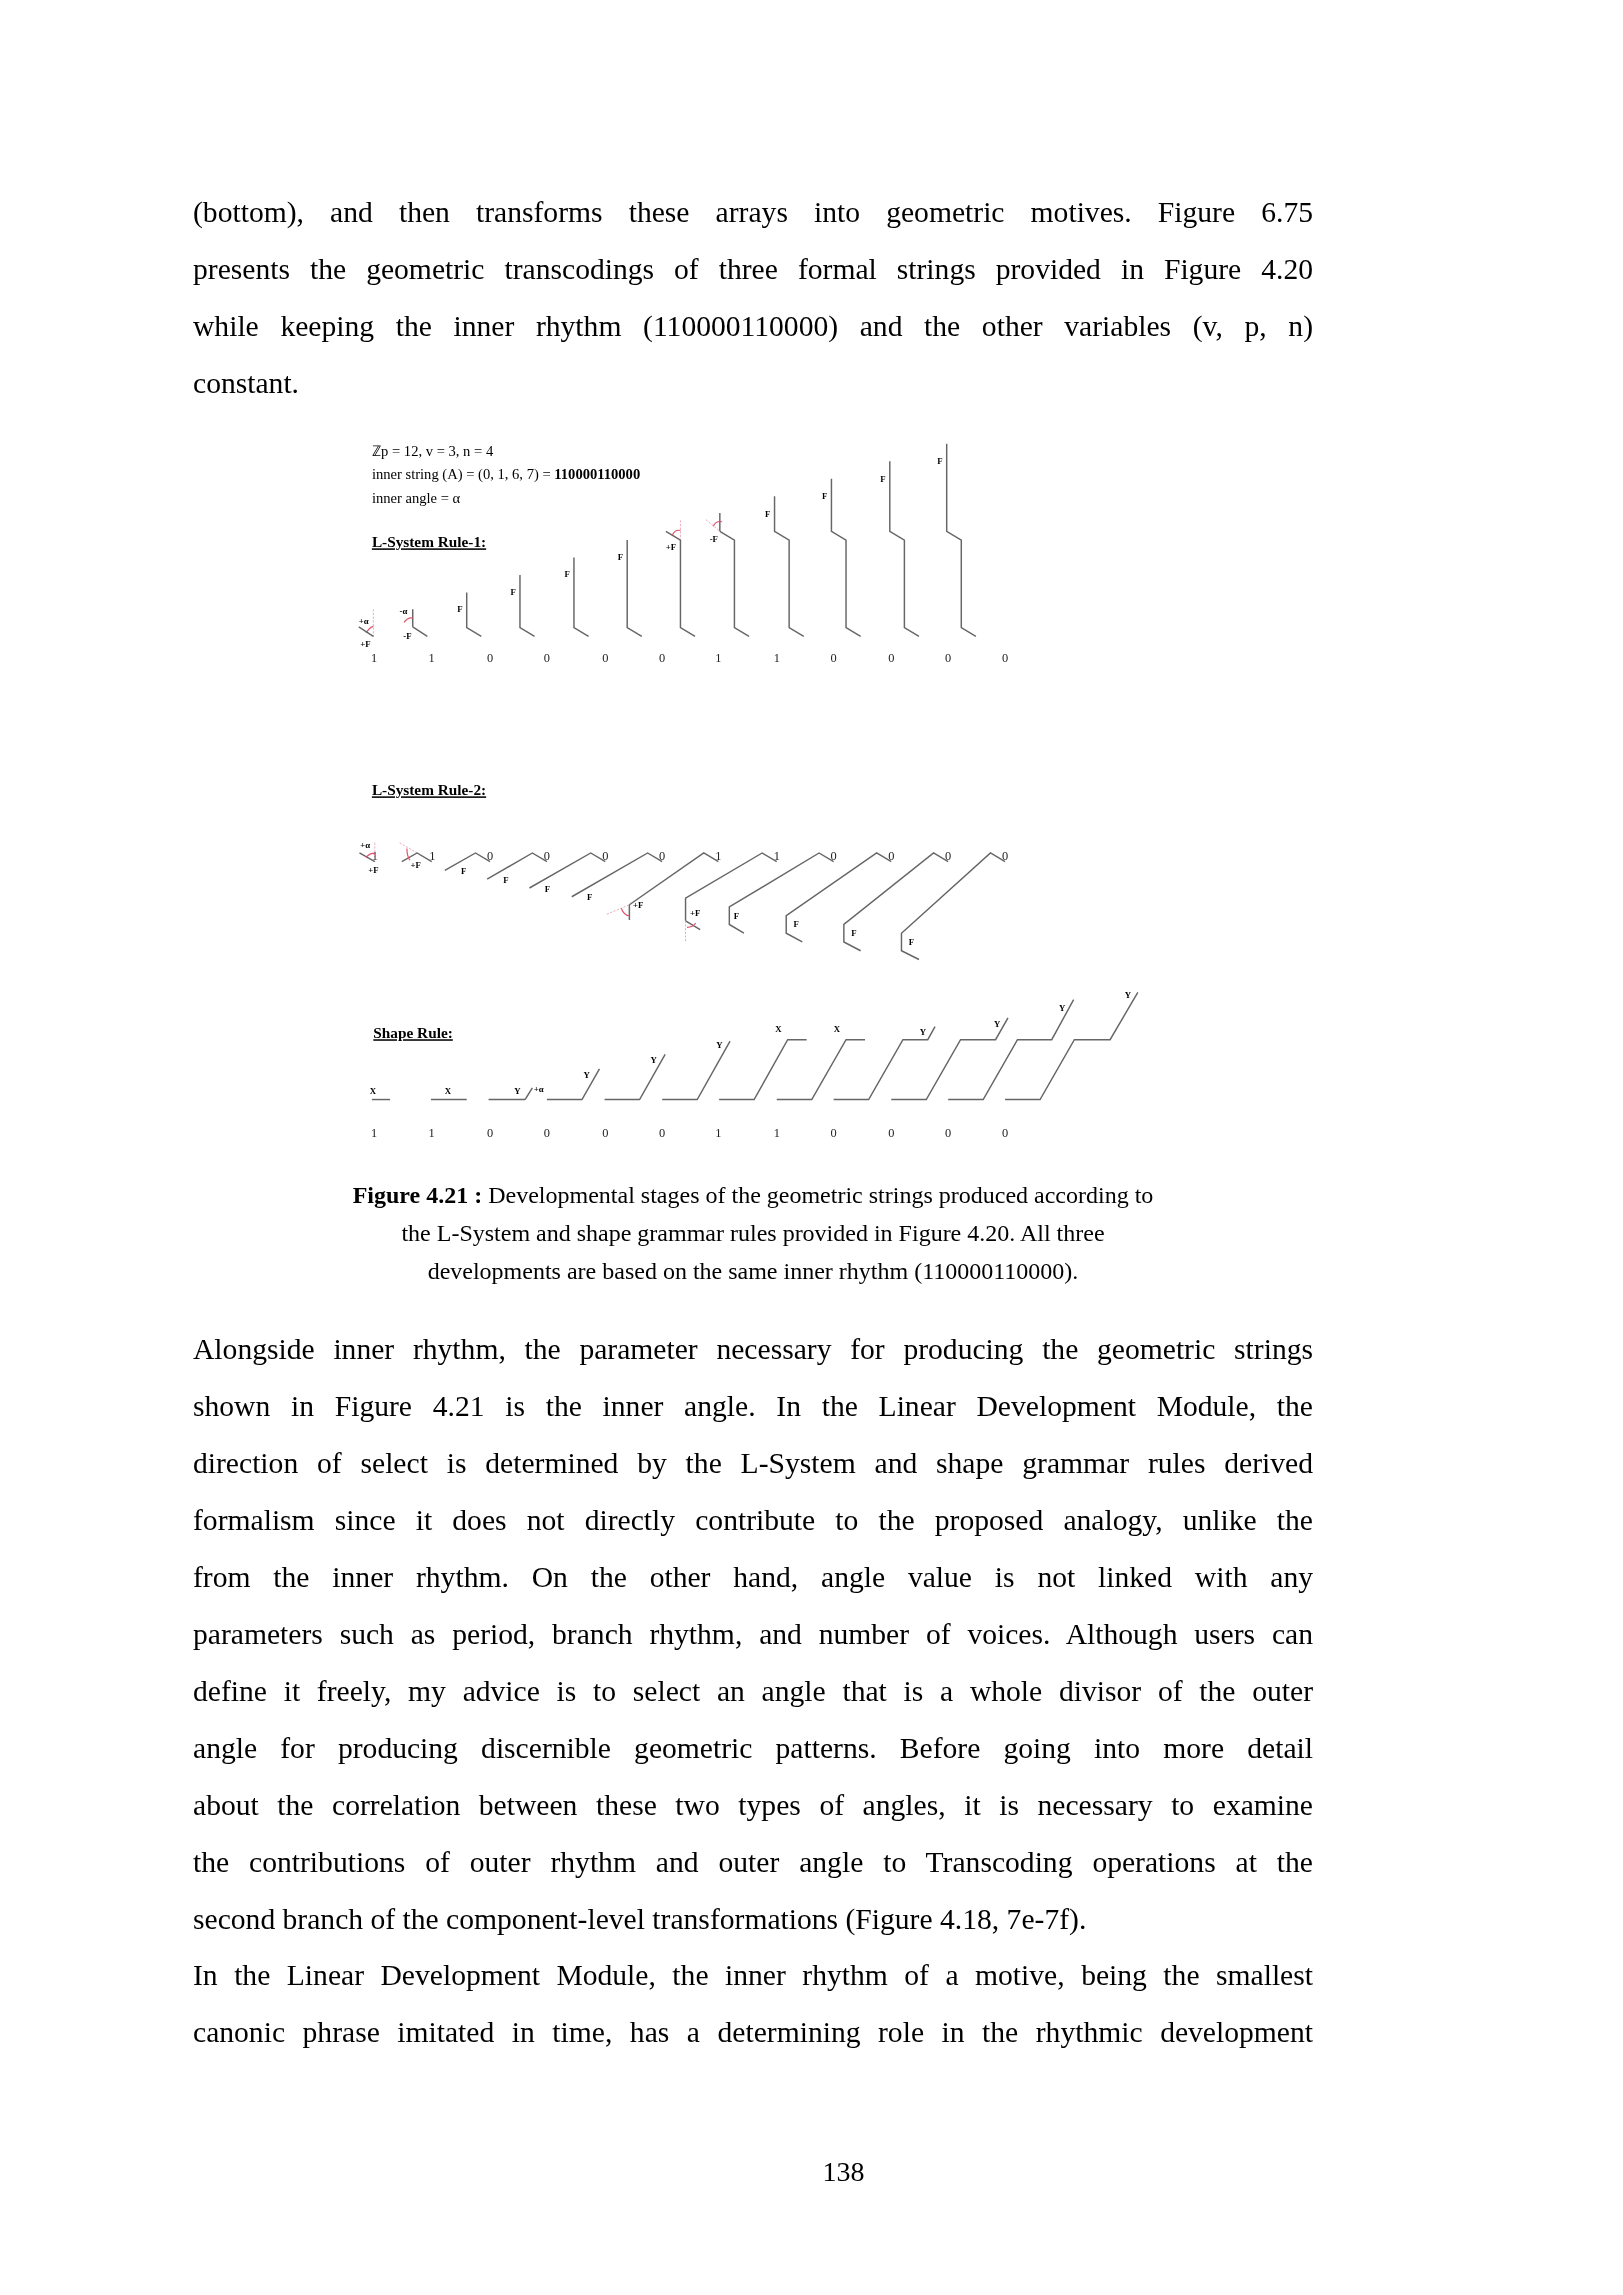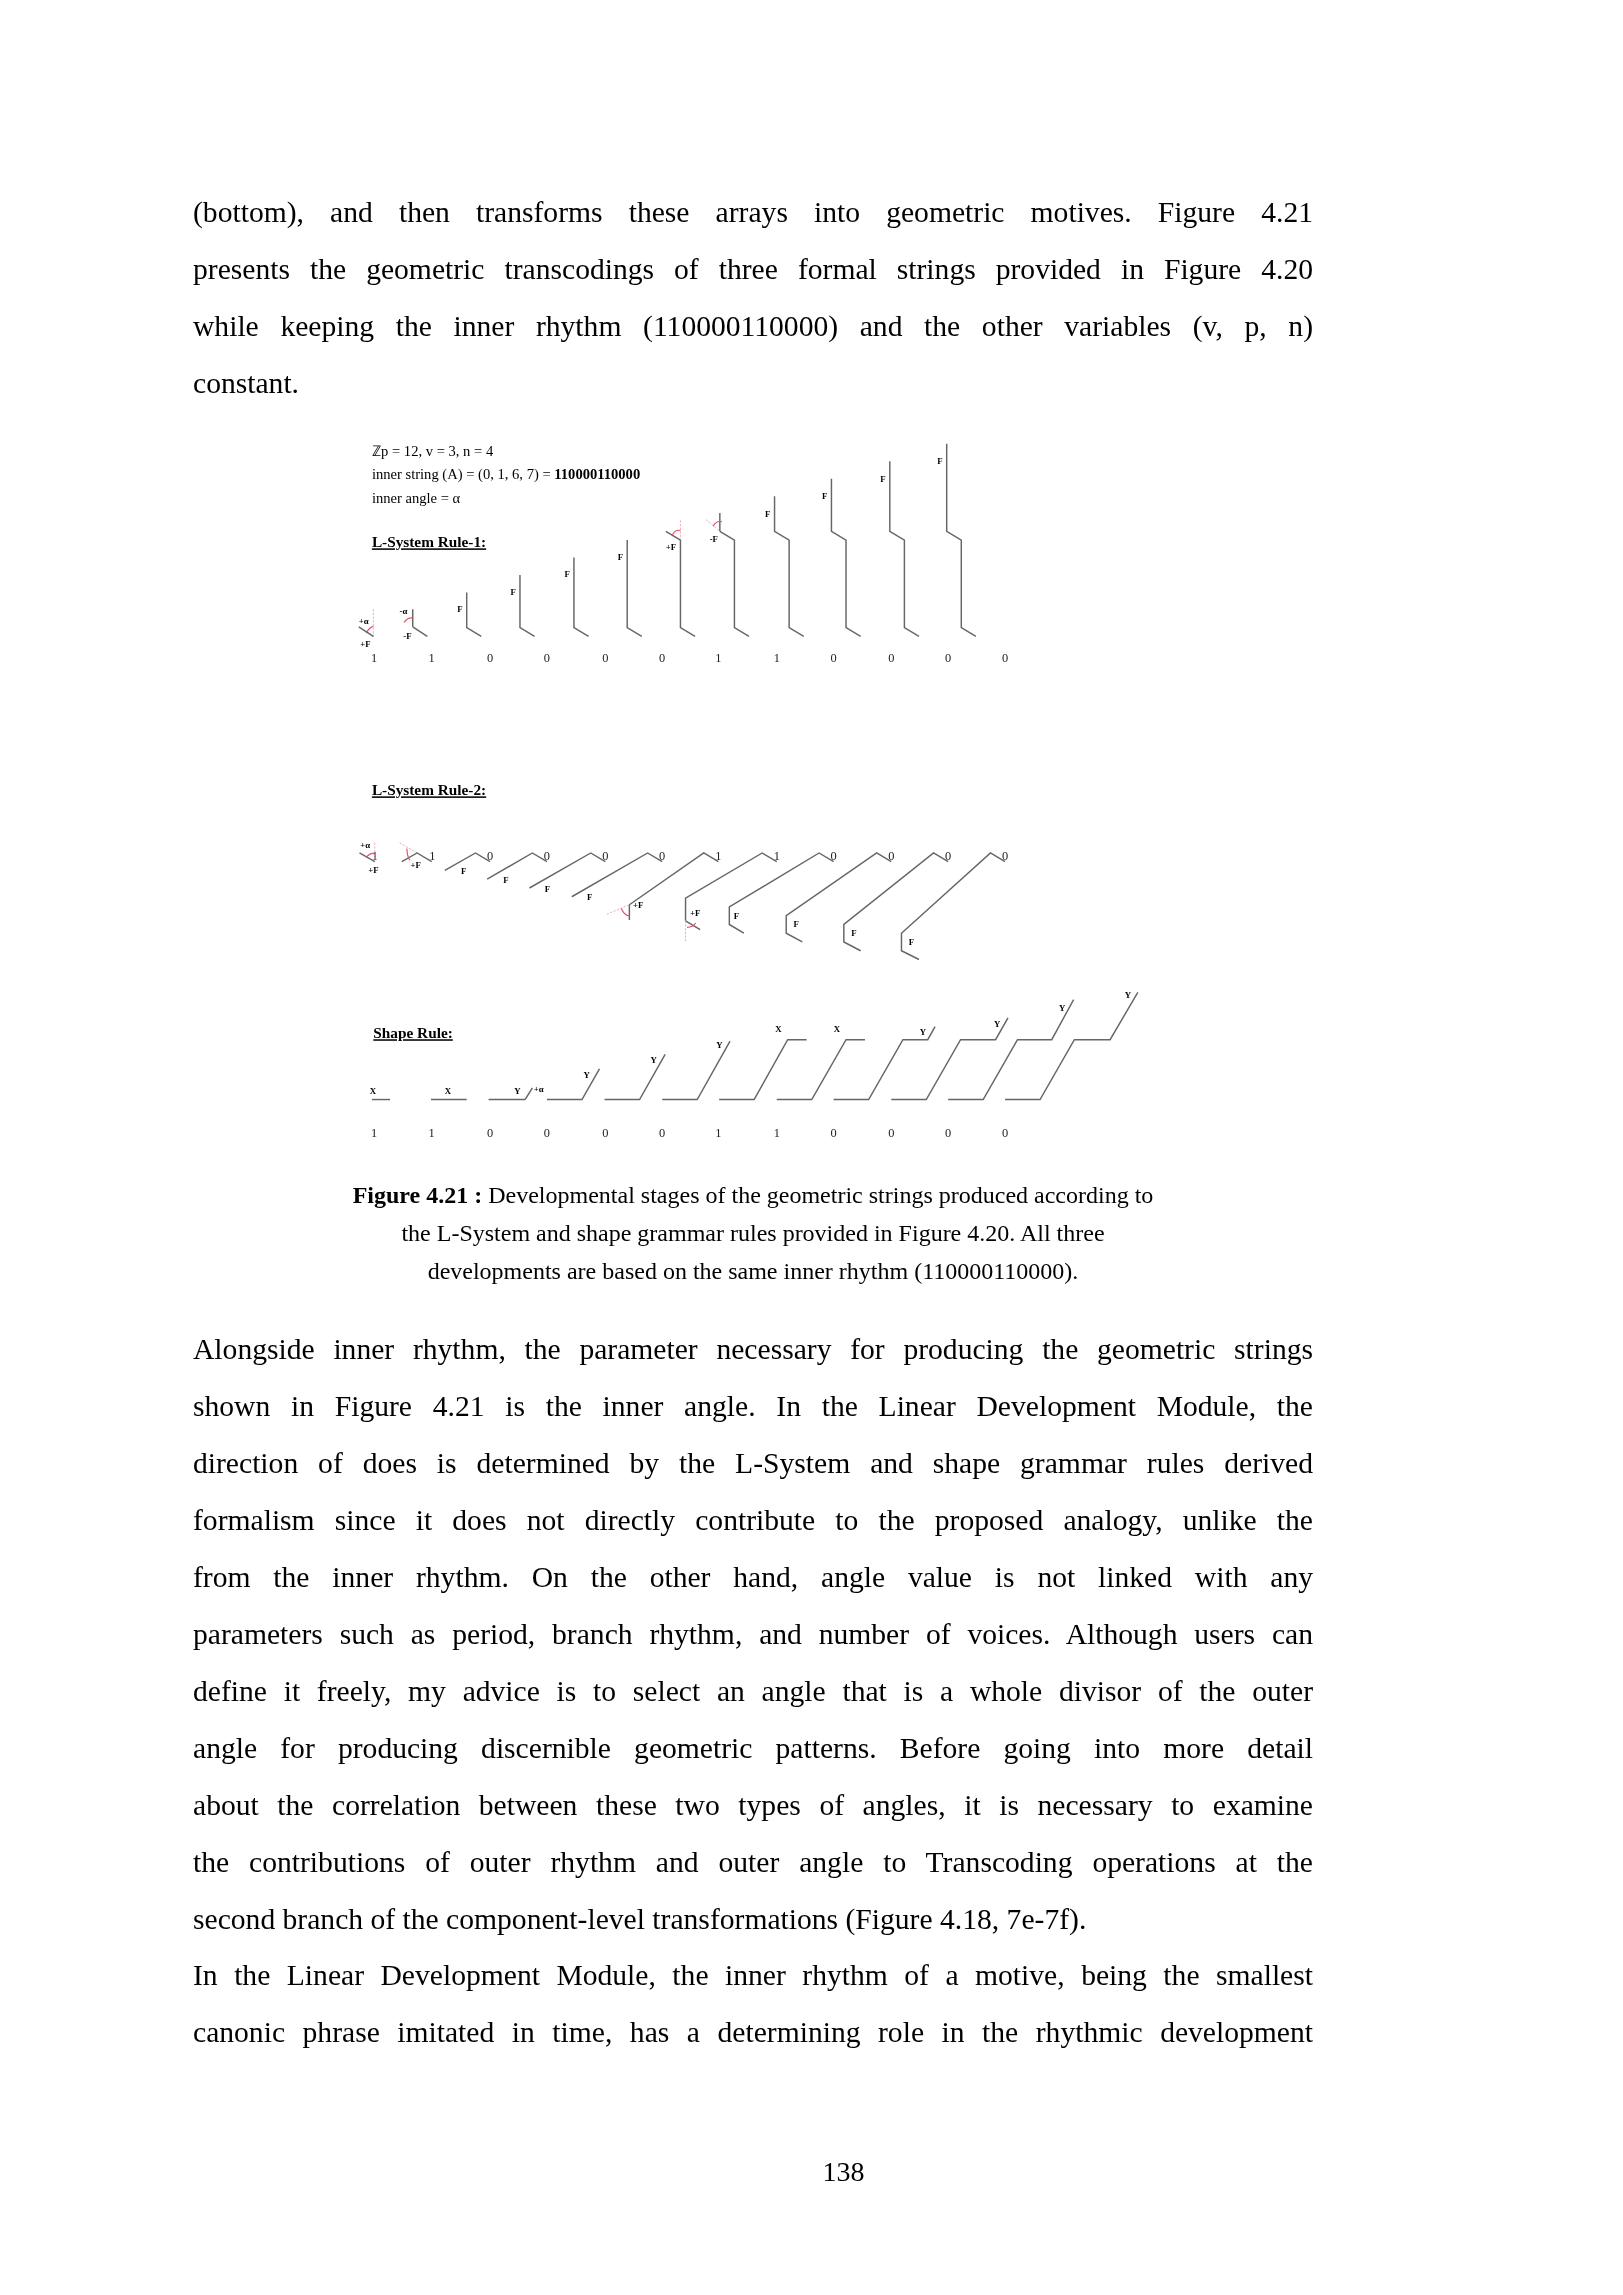--- a/index.html
+++ b/index.html
@@ -23,21 +23,21 @@
   .digit { font-family: "Liberation Serif", serif; font-size: 17px; fill: #222; text-anchor: middle; }
   .lbl { font-family: "Liberation Serif", serif; font-size: 12px; font-weight: bold; fill: #000; }
   .ln-g { stroke: #666; stroke-width: 2; fill: none; }
   .ang { stroke: #e0506a; stroke-width: 1.6; fill: none; }
   .dash { stroke: #e8a0b0; stroke-width: 1.2; stroke-dasharray: 3 2; fill: none; }
 </style>
 </head>
 <body>
 
 <div class="para" id="p1">
-  <span class="ln">(bottom), and then transforms these arrays into geometric motives. Figure 4.21</span>
+  <span class="ln">(bottom), and then transforms these arrays into geometric motives. Figure 6.75</span>
   <span class="ln">presents the geometric transcodings of three formal strings provided in Figure 4.20</span>
   <span class="ln">while keeping the inner rhythm (110000110000) and the other variables (v, p, n)</span>
   <span class="ln last">constant.</span>
 </div>
 
 <svg id="figure" width="817" height="730" viewBox="0 0 1120 1000">
 
   <text class="fig-head" x="30" y="30">ℤp = 12, v = 3, n = 4</text>
   <text class="fig-head" x="30" y="62"><tspan>inner string (A) = (0, 1, 6, 7) = </tspan><tspan font-weight="bold">110000110000</tspan></text>
   <text class="fig-head" x="30" y="94">inner angle = α</text>
@@ -200,21 +200,21 @@
 
 <div class="caption">
   <div><b>Figure 4.21 :</b><span> Developmental stages of the geometric strings produced according to</span></div>
   <div>the L-System and shape grammar rules provided in Figure 4.20. All three</div>
   <div>developments are based on the same inner rhythm (110000110000).</div>
 </div>
 
 <div class="para" id="p2">
   <span class="ln">Alongside inner rhythm, the parameter necessary for producing the geometric strings</span>
   <span class="ln">shown in Figure 4.21 is the inner angle. In the Linear Development Module, the</span>
-  <span class="ln">direction of does is determined by the L-System and shape grammar rules derived</span>
+  <span class="ln">direction of select is determined by the L-System and shape grammar rules derived</span>
   <span class="ln">formalism since it does not directly contribute to the proposed analogy, unlike the</span>
   <span class="ln">from the inner rhythm. On the other hand, angle value is not linked with any</span>
   <span class="ln">parameters such as period, branch rhythm, and number of voices. Although users can</span>
   <span class="ln">define it freely, my advice is to select an angle that is a whole divisor of the outer</span>
   <span class="ln">angle for producing discernible geometric patterns. Before going into more detail</span>
   <span class="ln">about the correlation between these two types of angles, it is necessary to examine</span>
   <span class="ln">the contributions of outer rhythm and outer angle to Transcoding operations at the</span>
   <span class="ln last">second branch of the component-level transformations (Figure 4.18, 7e-7f).</span>
 </div>
 

